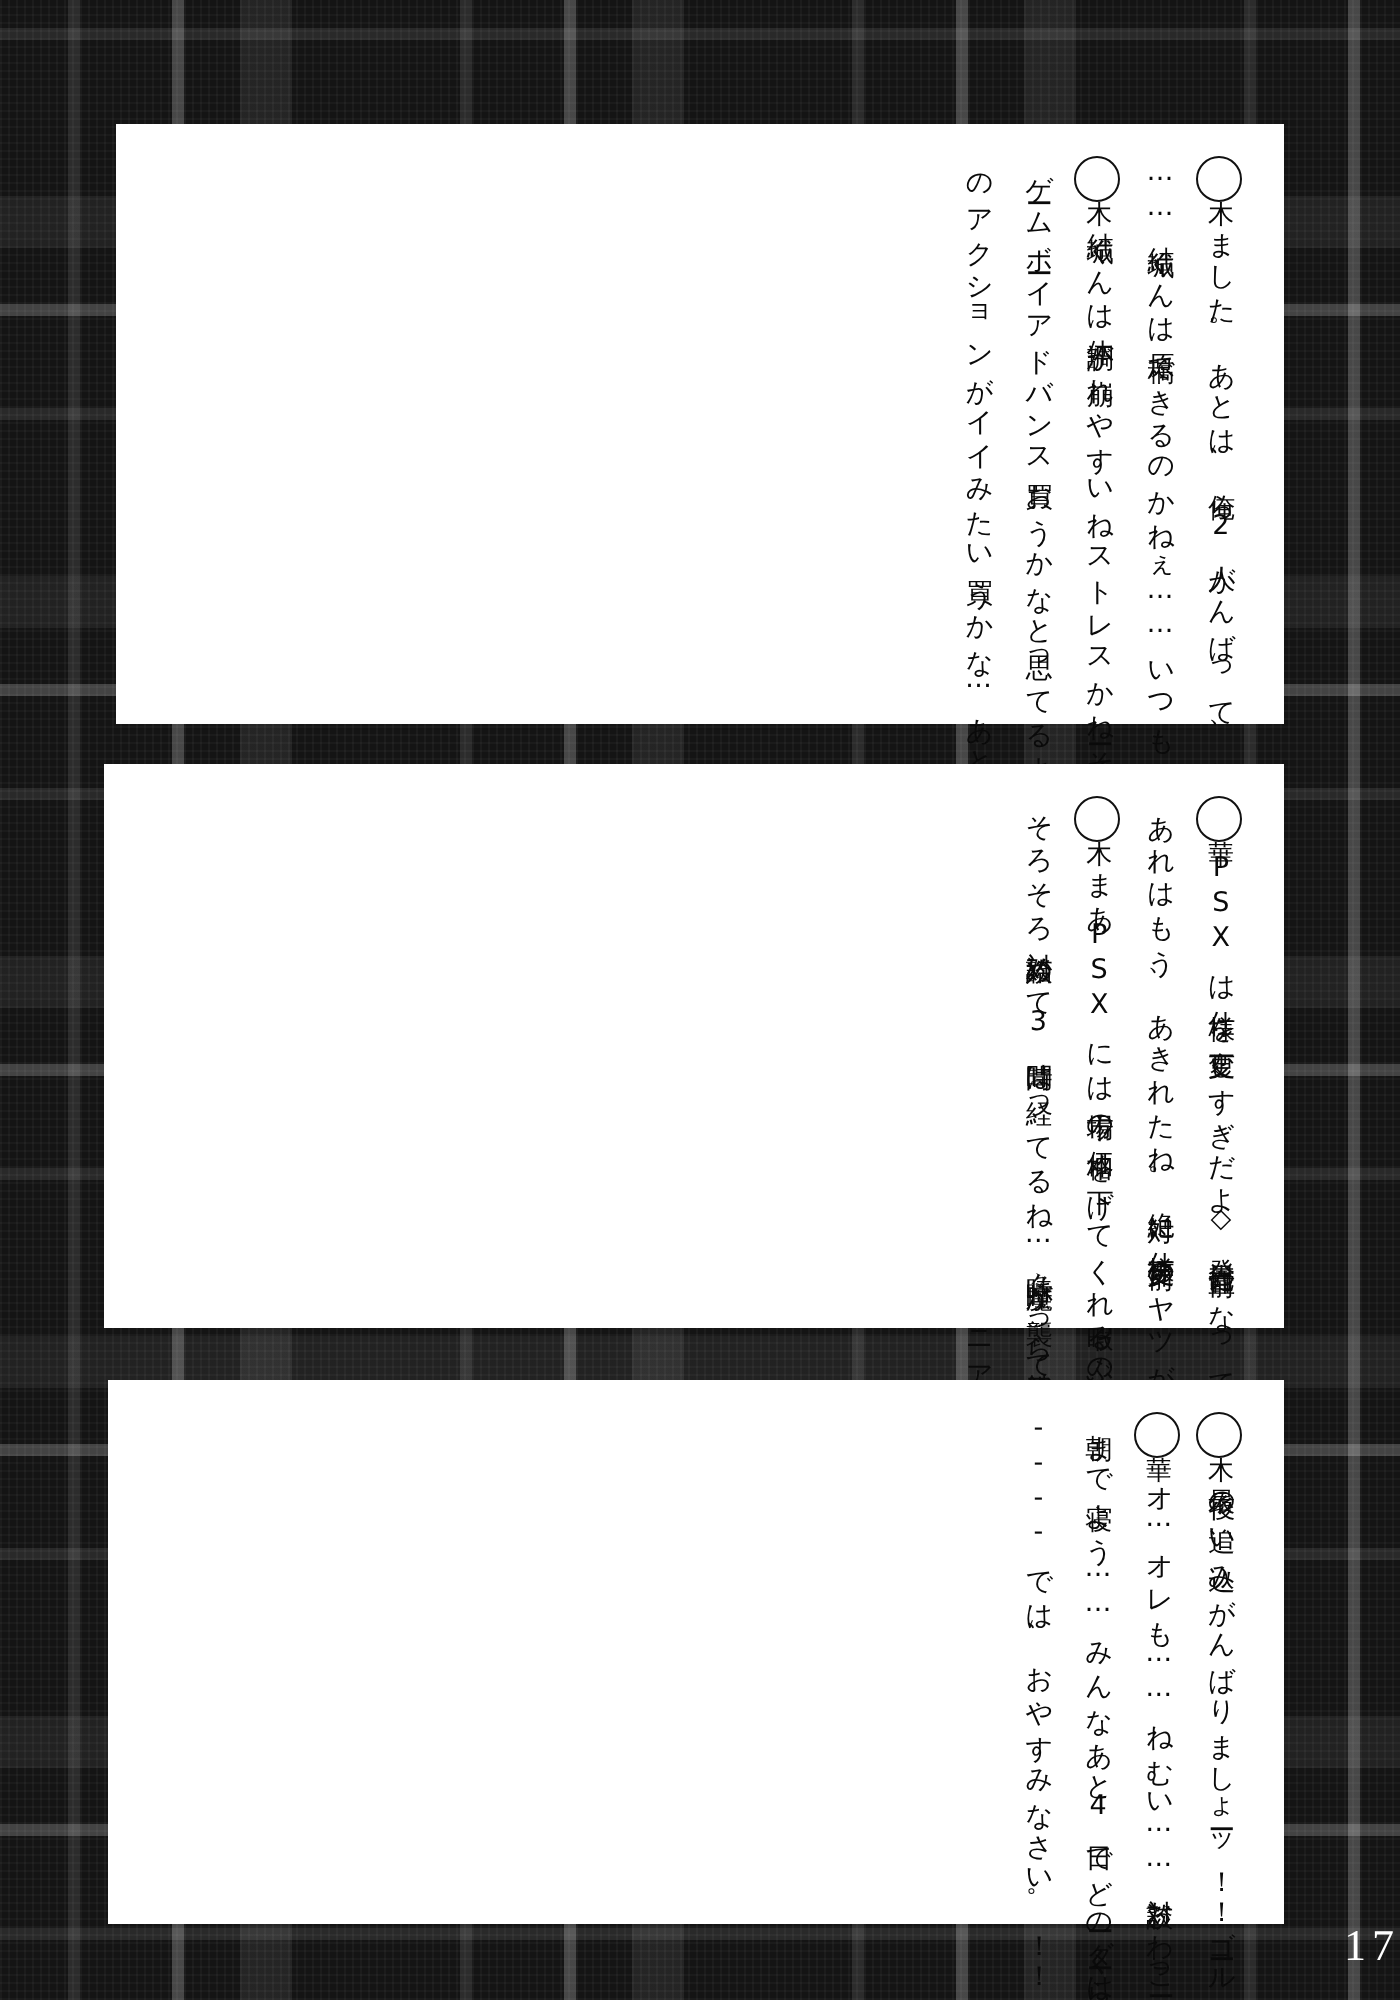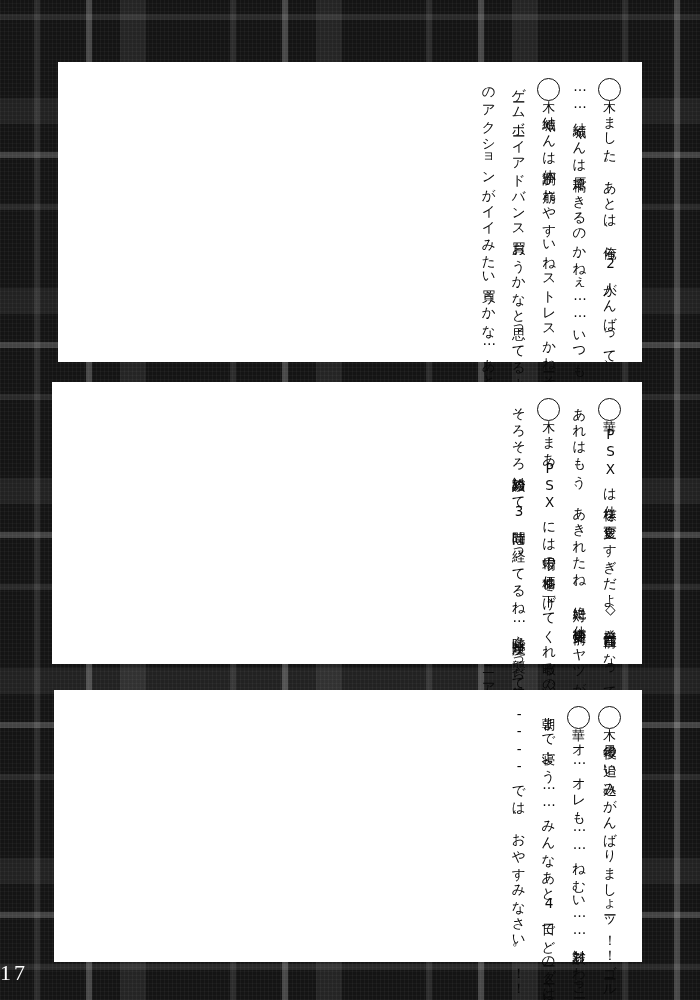--- a/index.html
+++ b/index.html
@@ -129,21 +129,21 @@
     margin-right: 3px;
   }
   .colwrap .col { padding: 0; }
 
   
   #page-number {
     position: absolute;
     left: 0;
     right: 0;
     bottom: 14px;
-    text-align: left;
+    text-align: right;
     color: #ffffff;
     font-family: "Liberation Serif", serif;
     font-size: 22px;
     letter-spacing: 3px;
   }
 </style>
 </head>
 <body>
 
 <div id="plaid"></div>

